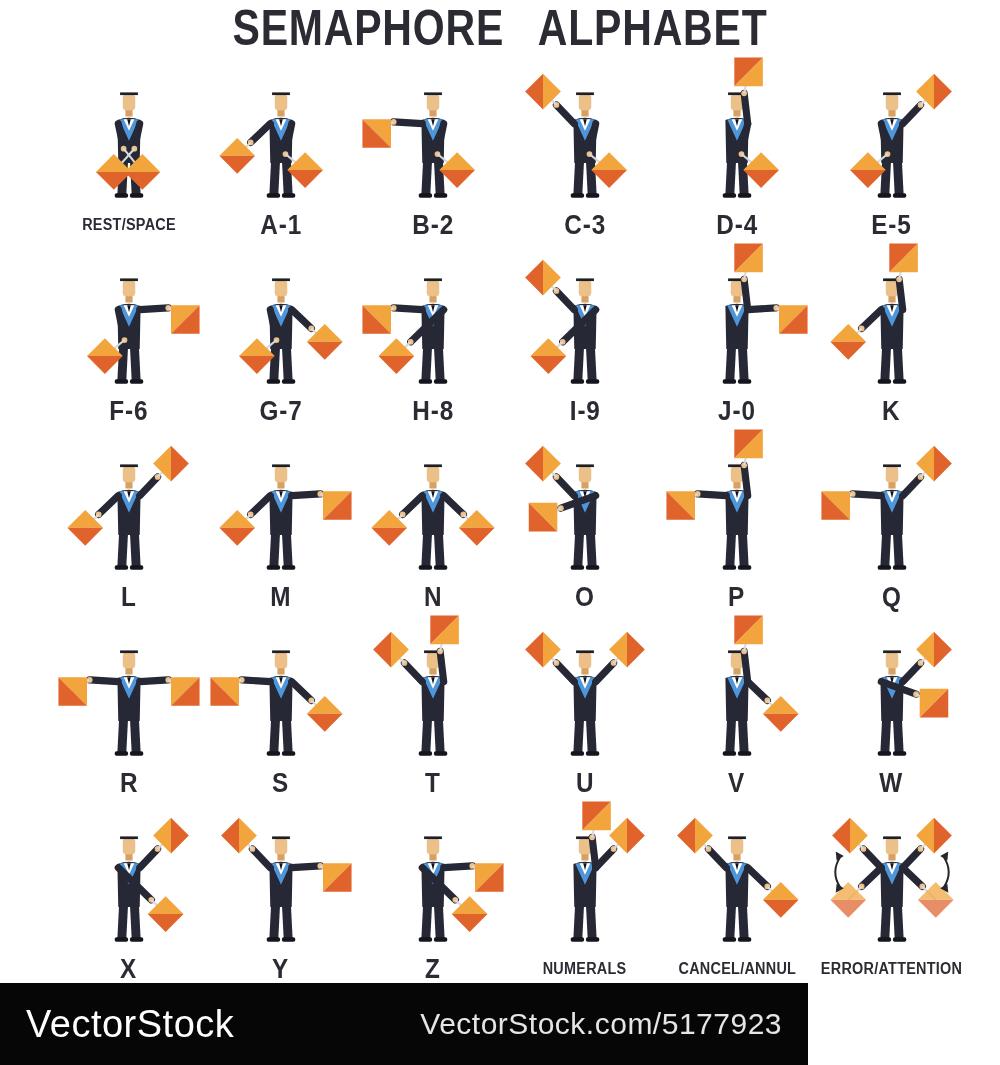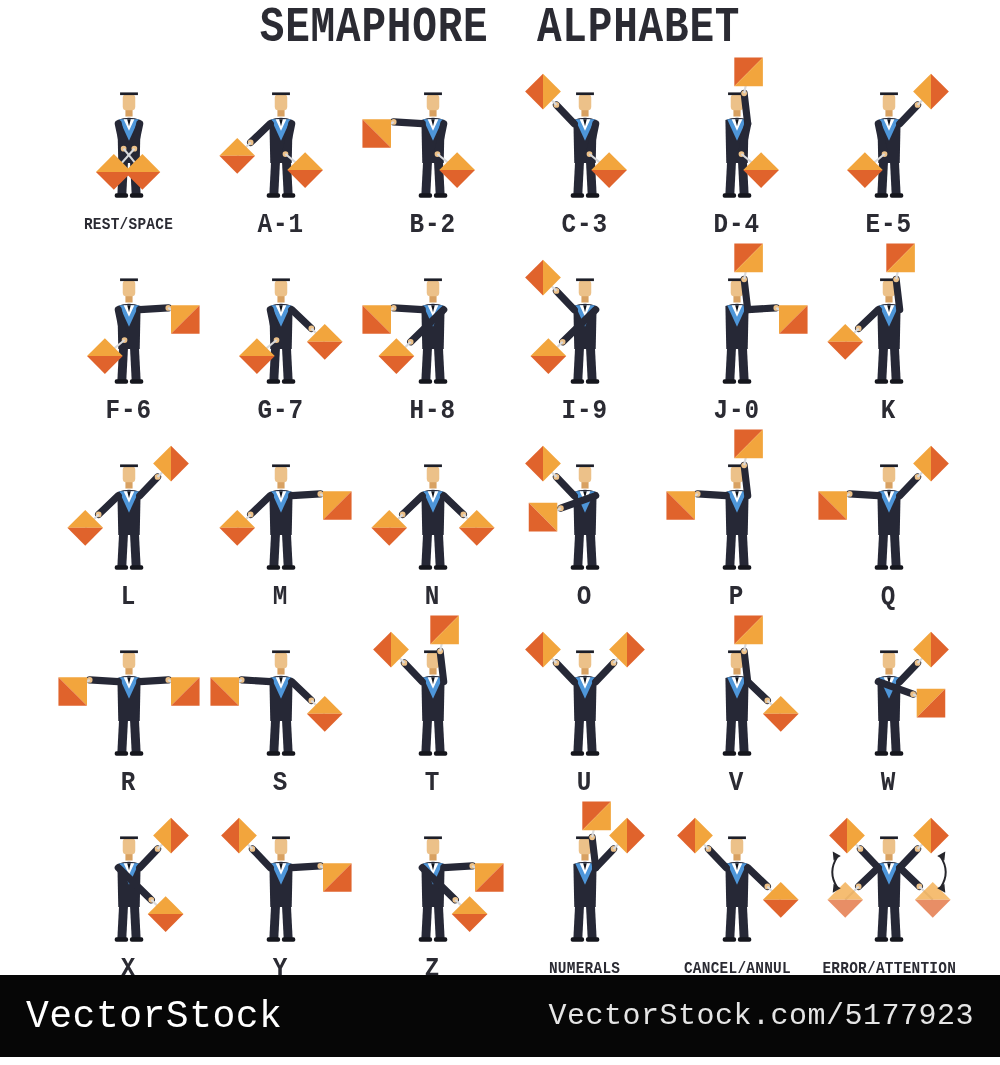--- a/index.html
+++ b/index.html
@@ -1,28 +1,28 @@
 <!DOCTYPE html>
 <html><head>
 <meta charset="utf-8">
 <style>
   html,body{margin:0;padding:0;background:#ffffff;}
   .page{position:relative;width:1000px;height:1065px;background:#ffffff;overflow:hidden;
-        font-family:Liberation Mono, monospace;}
+        font-family:Liberation Sans, sans-serif;}
   .title{margin:0;padding-top:2px;height:52px;line-height:52px;text-align:center;
          font-size:50px;font-weight:bold;color:#2b2b33;letter-spacing:1px;word-spacing:28px;
          transform:scaleX(0.82);white-space:nowrap;}
   .grid{width:894px;margin:0 auto;display:grid;grid-template-columns:repeat(6,1fr);}
   .cell{height:186px;display:flex;flex-direction:column;align-items:center;justify-content:flex-end;}
   .cell svg{display:block;}
   .lbl{height:27px;line-height:24px;font-weight:bold;color:#2b2b33;white-space:nowrap;
        transform:scaleX(0.9);}
   .lbl.large{font-size:27px;letter-spacing:1px;}
   .lbl.small{font-size:16px;letter-spacing:0.3px;}
-  .watermark-bar{position:absolute;left:0;bottom:8px;width:1000px;height:82px;background:#060606;
+  .watermark-bar{position:absolute;left:0;bottom:0;width:808px;height:82px;background:#060606;
         display:flex;align-items:center;justify-content:space-between;
         padding:0 26px;box-sizing:border-box;}
   .wm-brand{color:#ffffff;font-size:38px;font-weight:normal;letter-spacing:0.5px;}
   .wm-url{color:#e5e5e5;font-size:30px;font-weight:normal;letter-spacing:0.5px;}
 </style>
 </head>
 <body>
 
 <div class="page">
   <h1 class="title">SEMAPHORE ALPHABET</h1>

